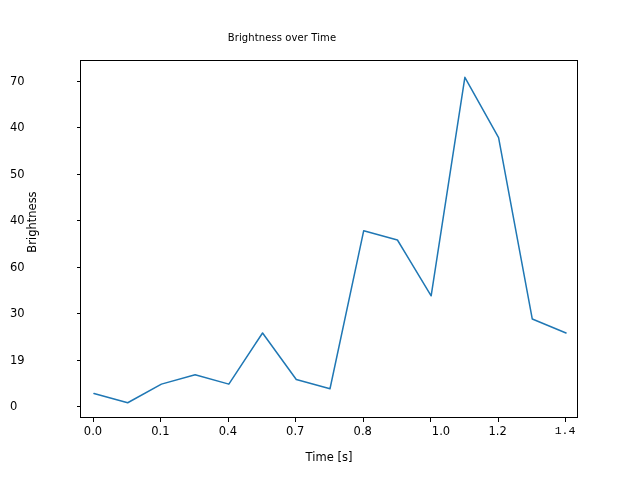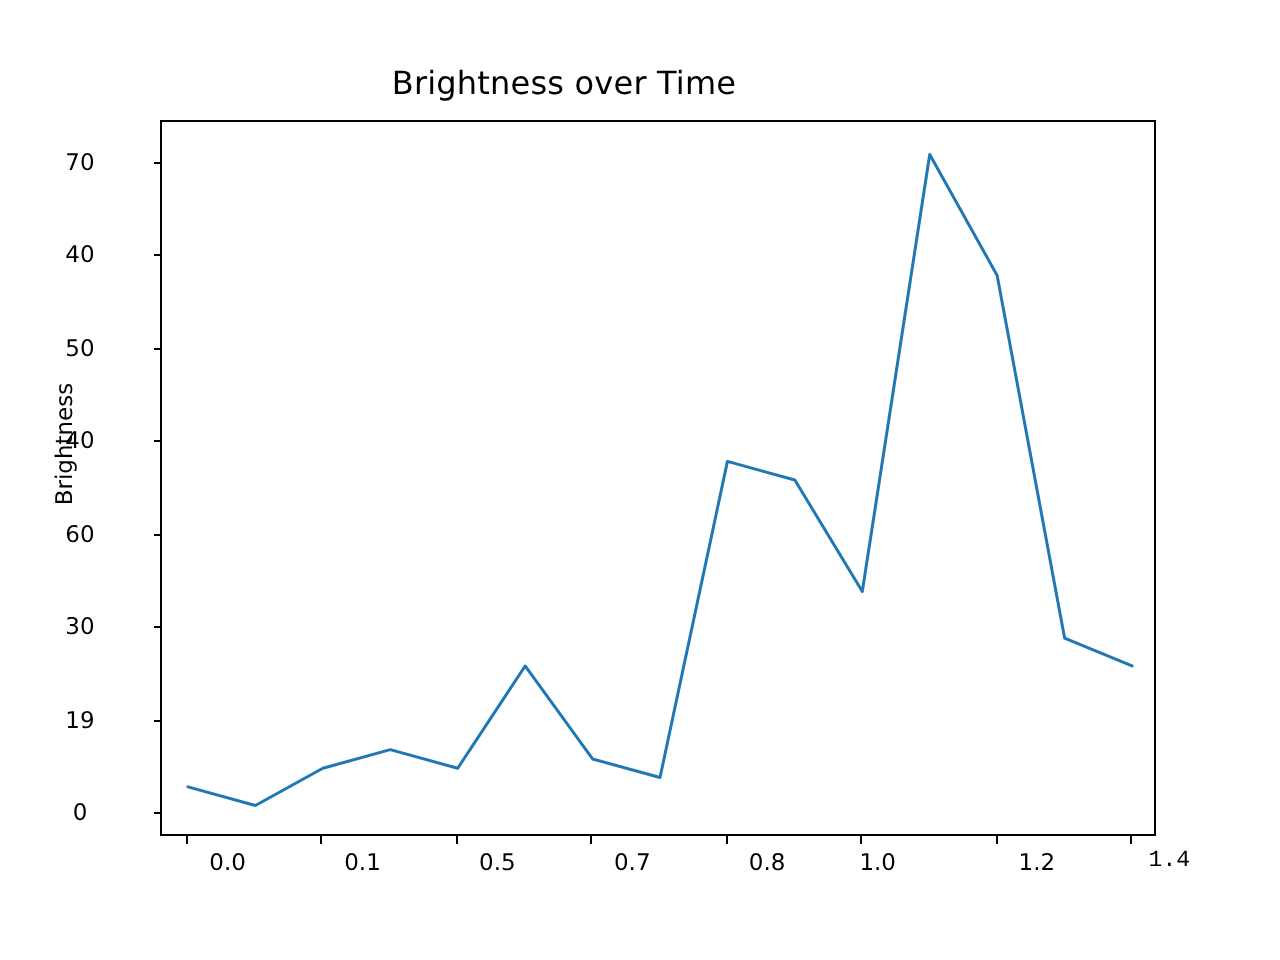--- a/index.html
+++ b/index.html
@@ -14,21 +14,21 @@
     background: #ffffff;
     font-family: "DejaVu Sans", sans-serif;
     overflow: hidden;
   }
   #chart-title {
     position: absolute;
     left: 0;
     top: 32px;
     width: 564px;
     text-align: center;
-    font-size: 16px;
+    font-size: 10px;
     color: #000000;
     letter-spacing: 0.1px;
   }
   
   #plot-area {
     position: absolute;
     left: 80px;
     top: 60px;
     width: 498px;
     height: 358px;
@@ -55,36 +55,36 @@
   }
   .xtick-mark {
     height: 3.5px;
     width: 1px;
     top: 418px;
   }
   .ytick-label {
     position: absolute;
     right: 0;
     width: 60px;
-    text-align: center;
+    text-align: left;
     font-size: 11.5px;
     color: #000000;
     transform: translateY(-50%);
   }
   .ytick-label-wrap {
     position: absolute;
     left: 8px;
     width: 62px;
     height: 0;
   }
   .xtick-label {
     position: absolute;
     width: 60px;
     margin-left: -30px;
-    text-align: right;
+    text-align: center;
     top: 424px;
     font-size: 11.5px;
     color: #000000;
   }
   #xlabel {
     position: absolute;
     left: 80px;
     top: 450px;
     width: 498px;
     text-align: center;
@@ -158,23 +158,24 @@
       <div class="tick-mark xtick-mark" style="left: 227.85px;"></div>
       <div class="tick-mark xtick-mark" style="left: 295.28px;"></div>
       <div class="tick-mark xtick-mark" style="left: 362.72px;"></div>
       <div class="tick-mark xtick-mark" style="left: 430.15px;"></div>
       <div class="tick-mark xtick-mark" style="left: 497.58px;"></div>
       <div class="tick-mark xtick-mark" style="left: 565.02px;"></div>
     </div>
   <div id="xtick-labels">
       <div class="xtick-label" style="left: 92.98px;">0.0</div>
       <div class="xtick-label" style="left: 160.42px;">0.1</div>
-      <div class="xtick-label" style="left: 227.85px;">0.5</div>
+      <div class="xtick-label" style="left: 227.85px;">0.4</div>
       <div class="xtick-label" style="left: 295.28px;">0.7</div>
       <div class="xtick-label" style="left: 362.72px;">0.8</div>
-      <div class="xtick-label" style="left: 418px;">1.0</div>
+      <div class="xtick-label" style="left: 441px;">1.0</div>
       <div class="xtick-label" style="left: 497.58px;">1.2</div>
       <div class="xtick-label" style="left: 565.02px; font-family: Liberation Mono, monospace;">1.4</div>
     </div>
 
+  <div id="xlabel">Time [s]</div>
   <div id="ylabel">Brightness</div>
 
 </div>
 
 </body></html>

